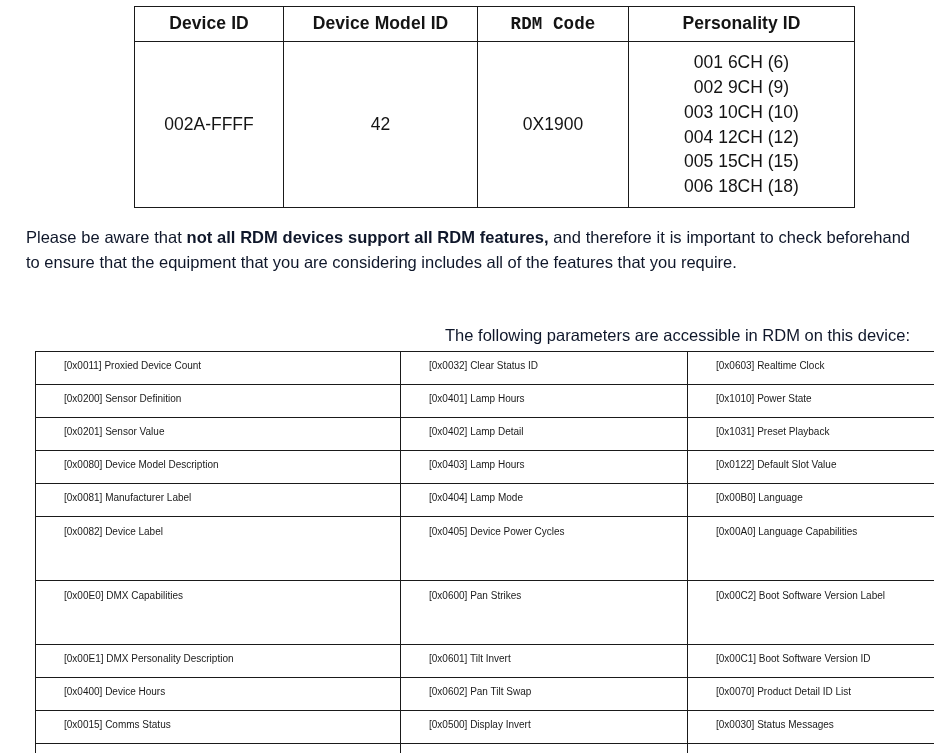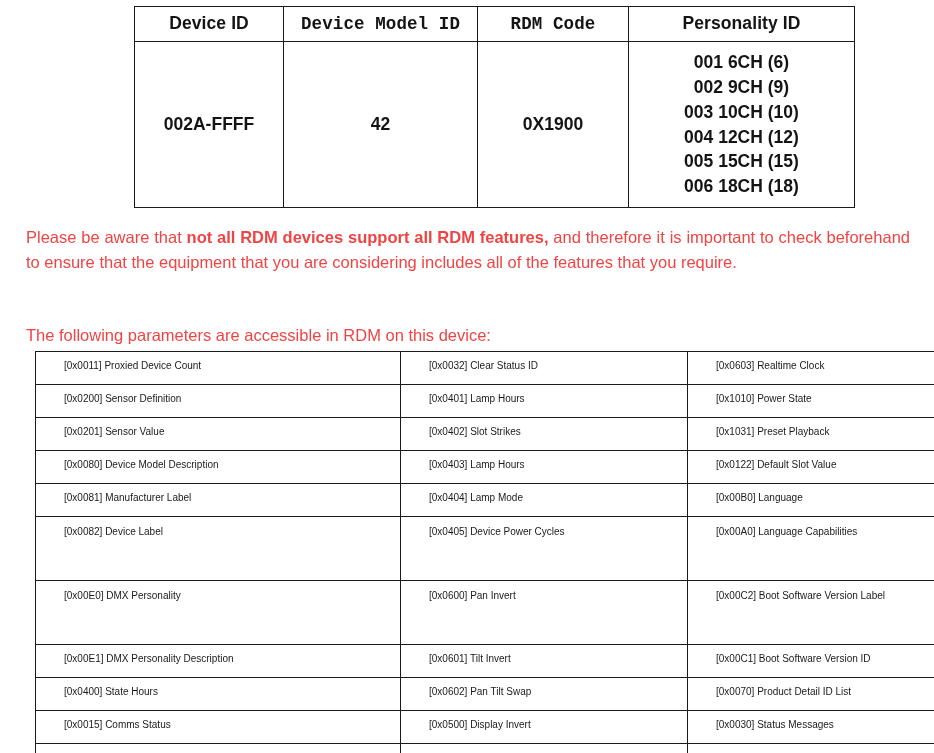--- a/index.html
+++ b/index.html
@@ -35,47 +35,47 @@
     vertical-align: middle;
     font-size: 17.5px;
     color: #141414;
   }
   table.device-table th {
     font-weight: bold;
     padding: 6px 4px 7px 4px;
     letter-spacing: 0.1px;
   }
   table.device-table td {
-    font-weight: bold;
+    font-weight: normal;
     padding: 8px 4px;
   }
   .col-device-id   { width: 140px; }
-  .col-model-id    { width: 185px; font-family: Liberation Mono, monospace; }
+  .col-model-id    { width: 185px; }
   .col-rdm-code    { width: 142px; font-family: Liberation Mono, monospace; }
   .col-personality { width: 217px; }
 
   .personality-list {
     line-height: 1.42;
     white-space: pre-line;
   }
 
   
   .para {
     position: absolute;
     left: 26px;
     width: 884px;
     font-size: 16.5px;
     line-height: 1.55;
-    color: #ef4444;
+    color: #0f172a;
     text-align: justify;
   }
   .para-1 { top: 208px; }
   .para-2 {
     top: 306px;
-    text-align: left;
+    text-align: right;
   }
   .para strong { font-weight: bold; }
 
   
   .params-wrap {
     position: absolute;
     left: 35px;
     top: 351px;
     width: 890px;
   }
@@ -140,50 +140,50 @@
           <td class="c2">[0x0032] Clear Status ID</td>
           <td class="c3">[0x0603] Realtime Clock</td>
         </tr>
         <tr>
           <td class="c1">[0x0200] Sensor Definition</td>
           <td class="c2">[0x0401] Lamp Hours</td>
           <td class="c3">[0x1010] Power State</td>
         </tr>
         <tr>
           <td class="c1">[0x0201] Sensor Value</td>
-          <td class="c2">[0x0402] Slot Strikes</td>
+          <td class="c2">[0x0402] Lamp Detail</td>
           <td class="c3">[0x1031] Preset Playback</td>
         </tr>
         <tr>
           <td class="c1">[0x0080] Device Model Description</td>
           <td class="c2">[0x0403] Lamp Hours</td>
           <td class="c3">[0x0122] Default Slot Value</td>
         </tr>
         <tr>
           <td class="c1">[0x0081] Manufacturer Label</td>
           <td class="c2">[0x0404] Lamp Mode</td>
           <td class="c3">[0x00B0] Language</td>
         </tr>
         <tr class="tall">
           <td class="c1">[0x0082] Device Label</td>
           <td class="c2">[0x0405] Device Power Cycles</td>
           <td class="c3">[0x00A0] Language Capabilities</td>
         </tr>
         <tr class="tall">
-          <td class="c1">[0x00E0] DMX Personality</td>
-          <td class="c2">[0x0600] Pan Invert</td>
+          <td class="c1">[0x00E0] DMX Capabilities</td>
+          <td class="c2">[0x0600] Pan Strikes</td>
           <td class="c3">[0x00C2] Boot Software Version Label</td>
         </tr>
         <tr>
           <td class="c1">[0x00E1] DMX Personality Description</td>
           <td class="c2">[0x0601] Tilt Invert</td>
           <td class="c3">[0x00C1] Boot Software Version ID</td>
         </tr>
         <tr>
-          <td class="c1">[0x0400] State Hours</td>
+          <td class="c1">[0x0400] Device Hours</td>
           <td class="c2">[0x0602] Pan Tilt Swap</td>
           <td class="c3">[0x0070] Product Detail ID List</td>
         </tr>
         <tr>
           <td class="c1">[0x0015] Comms Status</td>
           <td class="c2">[0x0500] Display Invert</td>
           <td class="c3">[0x0030] Status Messages</td>
         </tr>
         <tr>
           <td class="c1">[0x0031] Status ID Description</td>

